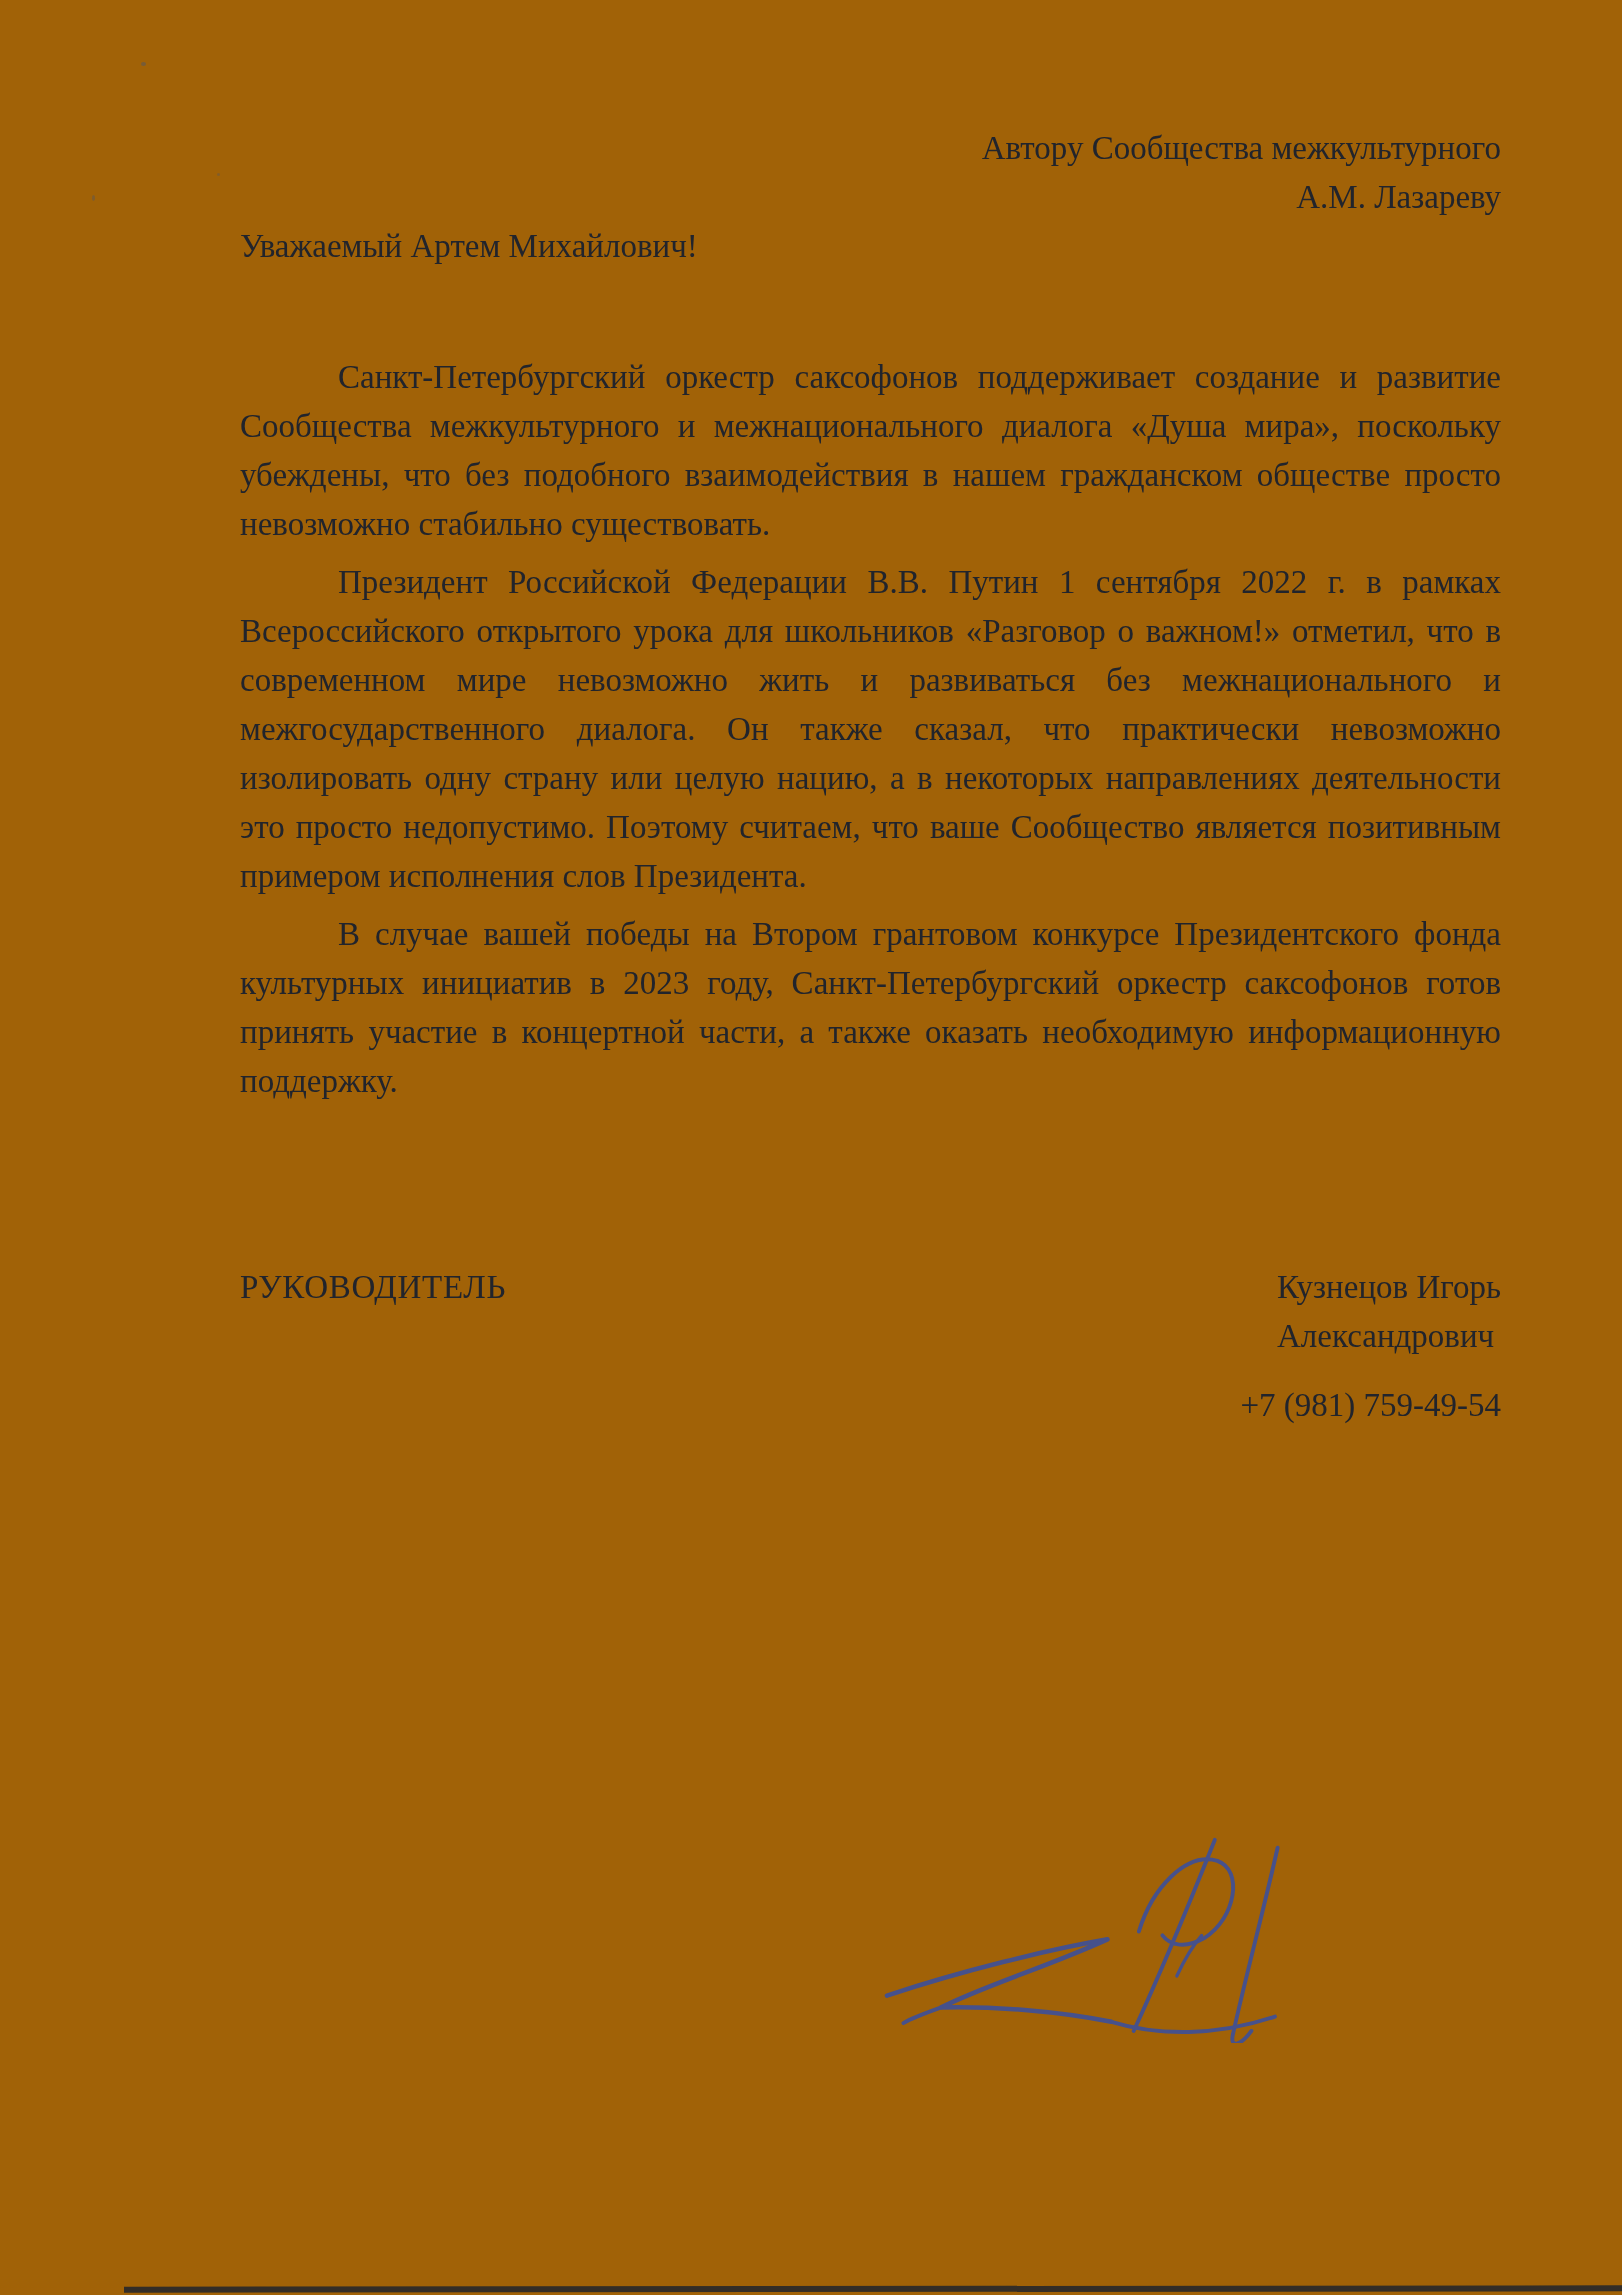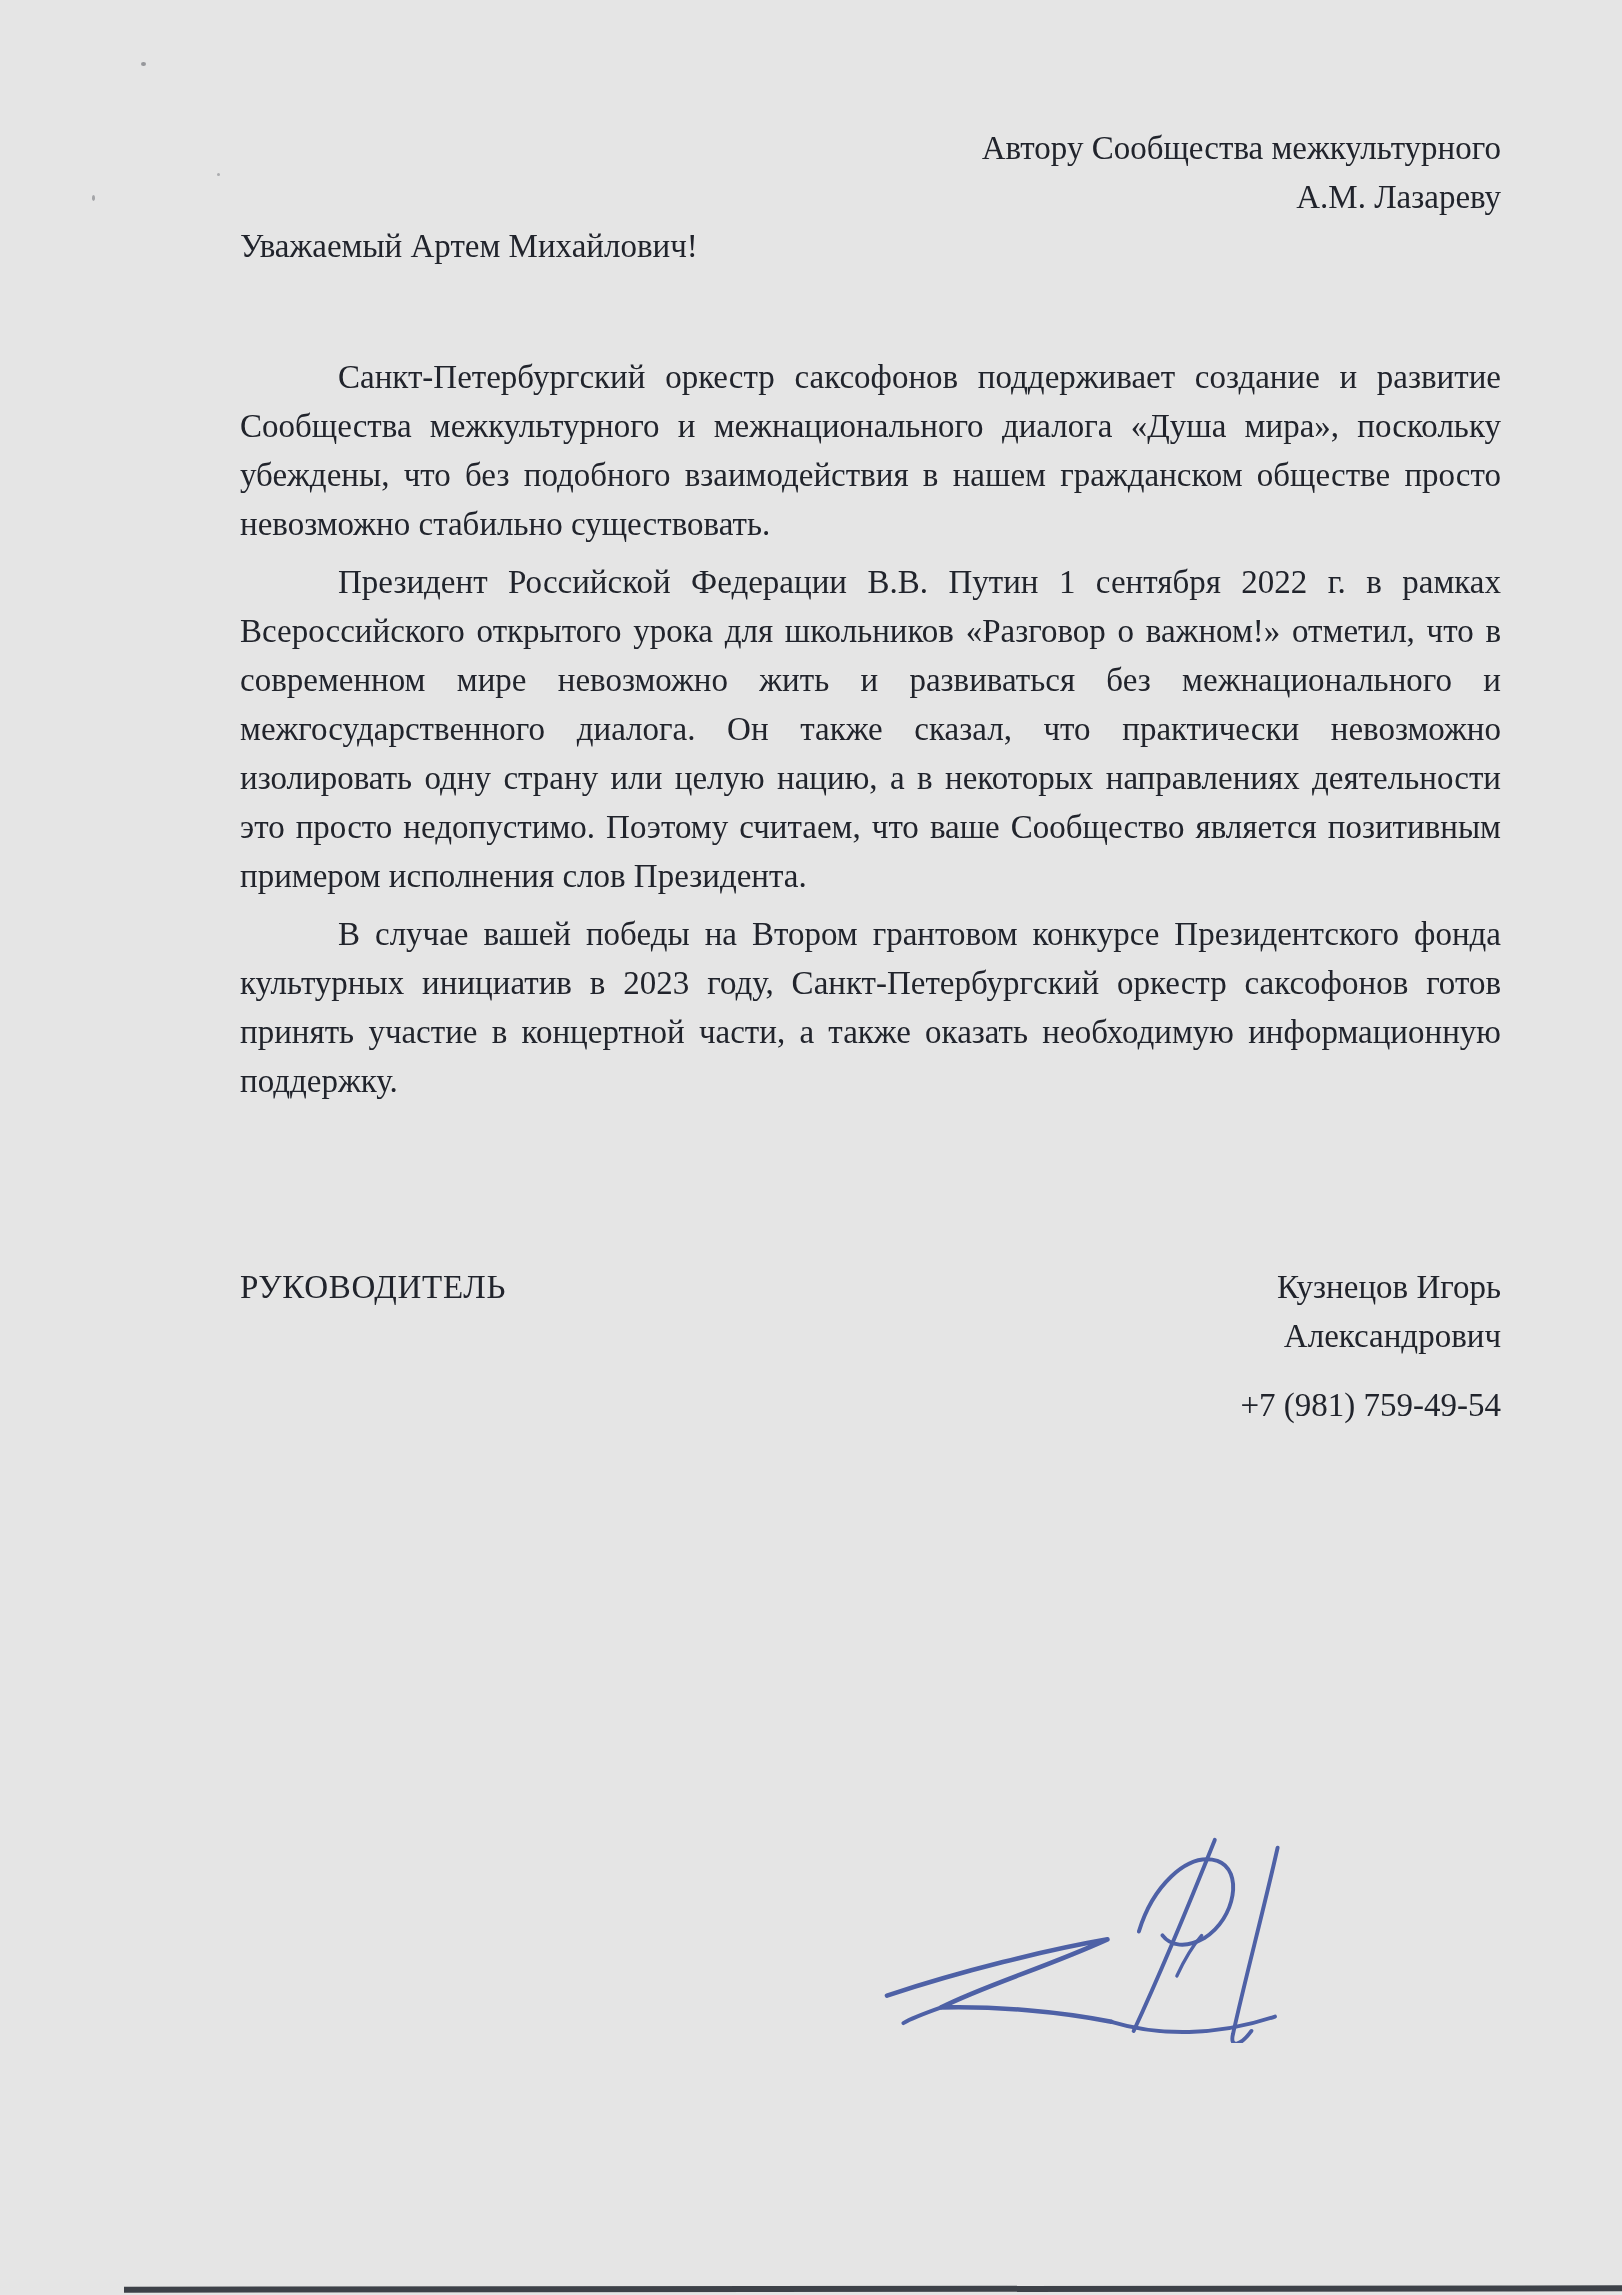--- a/index.html
+++ b/index.html
@@ -1,20 +1,20 @@
 <!DOCTYPE html>
 <html style="font-size:10.5px"><head>
 <meta charset="utf-8">
 <style>
   html, body { margin: 0; padding: 0; background: #9a9a9a; }
   .page {
     position: relative;
     width: 1623px;
     height: 2295px;
-    background: #e5e5e5;
+    background: #a16207;
     font-family: "Liberation Serif", "DejaVu Serif", serif;
     color: #21242c;
     overflow: hidden;
   }
   .content {
     position: relative;
     padding: 124px 122px 0 240px;
     font-size: 33px;
     line-height: 49px;
   }
@@ -31,21 +31,21 @@
     text-indent: 98px;
   }
   p.para:first-of-type { margin-top: 82px; }
   .sig-row {
     margin-top: 157px;
     display: flex;
     justify-content: space-between;
     align-items: flex-start;
   }
   .sig-title { letter-spacing: 0.7px; }
-  .sig-right { text-align: right; }
+  .sig-right { }
   .sig-phone { margin-top: 19.6px; text-align: right; }
   .sig-email { margin-top: 18.3px; text-align: right; }
   .signature-svg {
     position: absolute;
     left: 851px;
     top: 1820px;
     width: 458px;
     height: 223px;
   }
   .speck {

